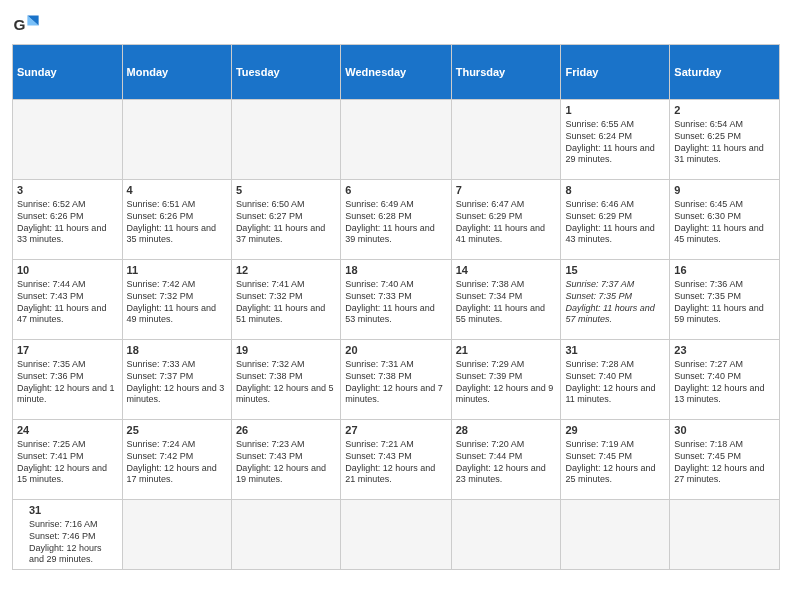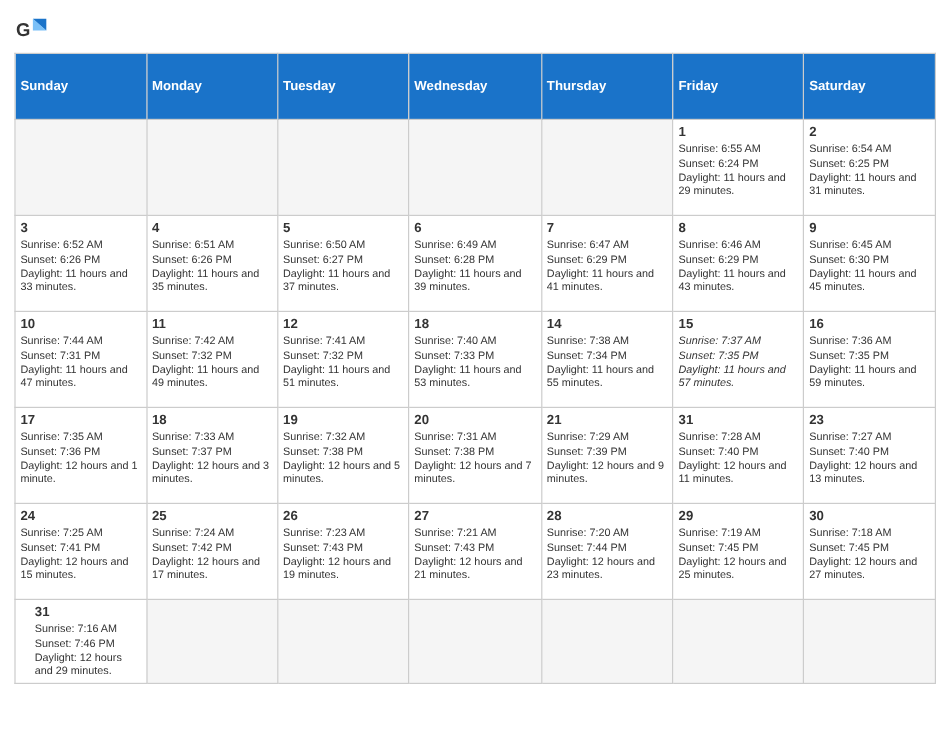--- a/index.html
+++ b/index.html
@@ -151,21 +151,21 @@
 Daylight: 11 hours and 41 minutes.</span></td>
         <td><span class="day-num">8</span><span style="white-space: pre-line;">Sunrise: 6:46 AM
 Sunset: 6:29 PM
 Daylight: 11 hours and 43 minutes.</span></td>
         <td><span class="day-num">9</span><span style="white-space: pre-line;">Sunrise: 6:45 AM
 Sunset: 6:30 PM
 Daylight: 11 hours and 45 minutes.</span></td>
       </tr>
       <tr>
         <td><span class="day-num">10</span><span style="white-space: pre-line;">Sunrise: 7:44 AM
-Sunset: 7:31 PM
+Sunset: 7:43 PM
 Daylight: 11 hours and 47 minutes.</span></td>
         <td><span class="day-num">11</span><span style="white-space: pre-line;">Sunrise: 7:42 AM
 Sunset: 7:32 PM
 Daylight: 11 hours and 49 minutes.</span></td>
         <td><span class="day-num">12</span><span style="white-space: pre-line;">Sunrise: 7:41 AM
 Sunset: 7:32 PM
 Daylight: 11 hours and 51 minutes.</span></td>
         <td><span class="day-num">18</span><span style="white-space: pre-line;">Sunrise: 7:40 AM
 Sunset: 7:33 PM
 Daylight: 11 hours and 53 minutes.</span></td>

